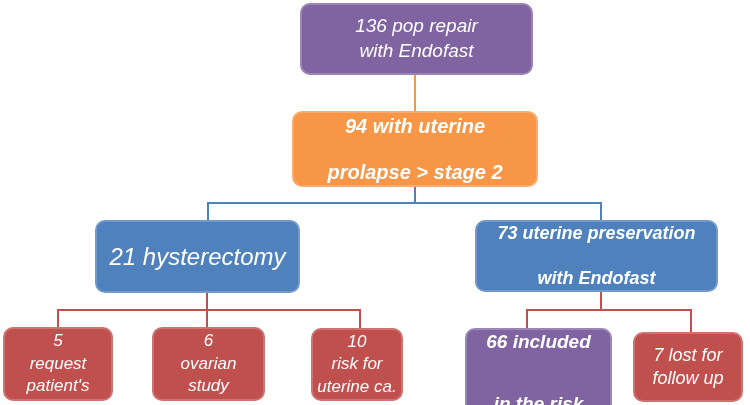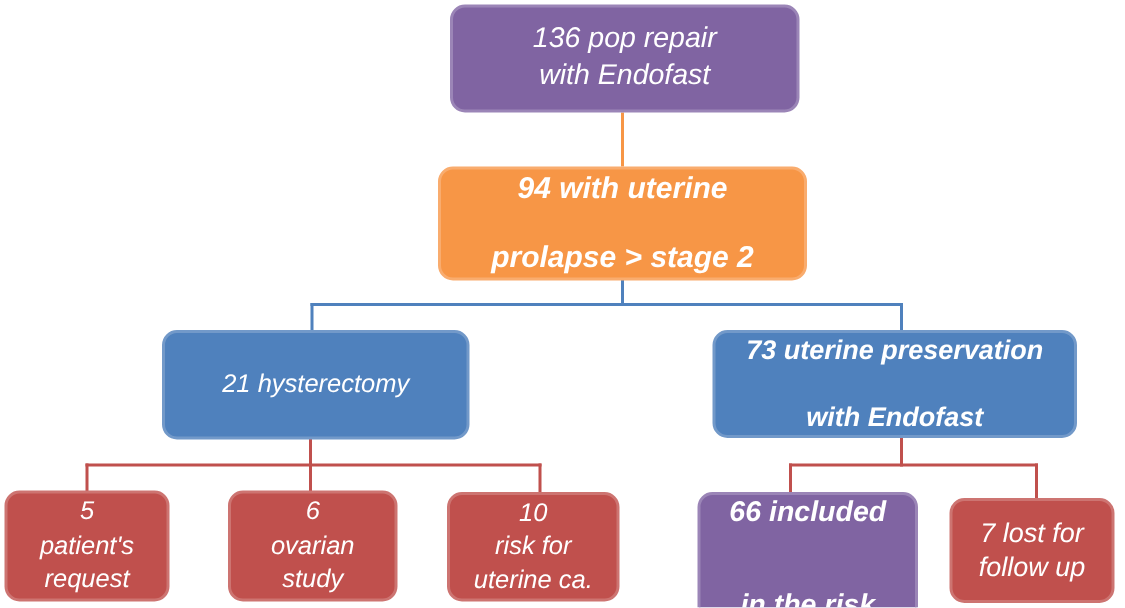--- a/index.html
+++ b/index.html
@@ -59,42 +59,42 @@
   <div class="box purple" style="left:300px;top:3px;width:233px;height:72px;font-size:19px;">
     <span class="line">136 pop repair</span>
     <span class="line">with Endofast</span>
   </div>
 
   <div class="box orange bold" style="left:292px;top:111px;width:246px;height:76px;font-size:20px;">
     <span class="line">94 with uterine</span>
     <span class="line">prolapse &gt; stage 2</span>
   </div>
 
-  <div class="box blue" style="left:108px;top:220px;width:205px;height:73px;font-size:17px;row-gap:22px;">
+  <div class="box blue" style="left:95px;top:220px;width:205px;height:73px;font-size:24px;row-gap:22px;">
     <span class="line">21 hysterectomy</span>
   </div>
 
   <div class="box blue bold" style="left:475px;top:220px;width:243px;height:72px;font-size:18px;">
     <span class="line">73 uterine preservation</span>
     <span class="line">with Endofast</span>
   </div>
 
   <div class="box red" style="left:3px;top:327px;width:110px;height:74px;font-size:17px;line-height:1.32;">
     <span class="line">5</span>
+    <span class="line">request</span>
     <span class="line">patient's</span>
-    <span class="line">request</span>
   </div>
 
   <div class="box red" style="left:152px;top:327px;width:113px;height:74px;font-size:17px;line-height:1.32;">
     <span class="line">6</span>
     <span class="line">ovarian</span>
     <span class="line">study</span>
   </div>
 
-  <div class="box red" style="left:298px;top:328px;width:115px;height:73px;font-size:17px;line-height:1.32;">
+  <div class="box red" style="left:311px;top:328px;width:92px;height:73px;font-size:17px;line-height:1.32;">
     <span class="line">10</span>
     <span class="line">risk for</span>
     <span class="line">uterine ca.</span>
   </div>
 
   <div class="box purple bold" style="left:465px;top:328px;width:147px;height:91px;font-size:19px;">
     <span class="line">66 included</span>
     <span class="line">in the risk</span>
   </div>
 

